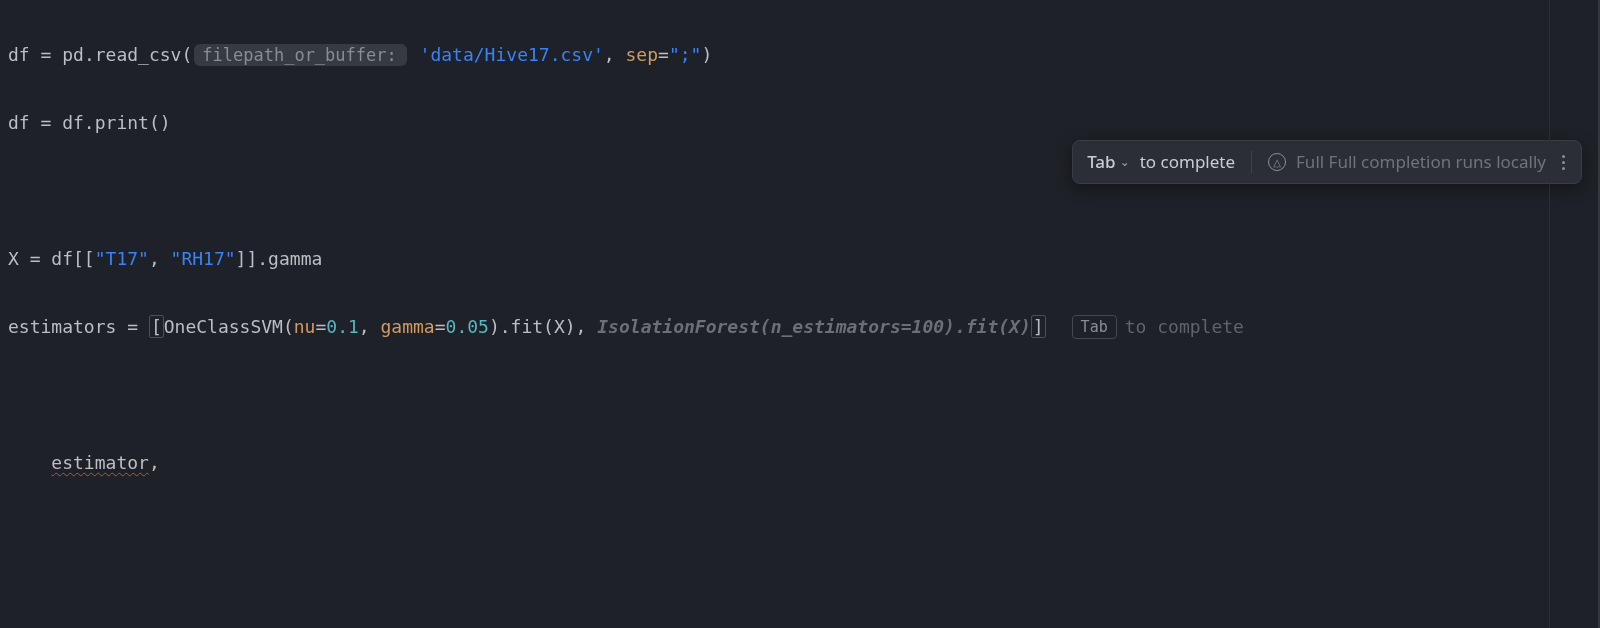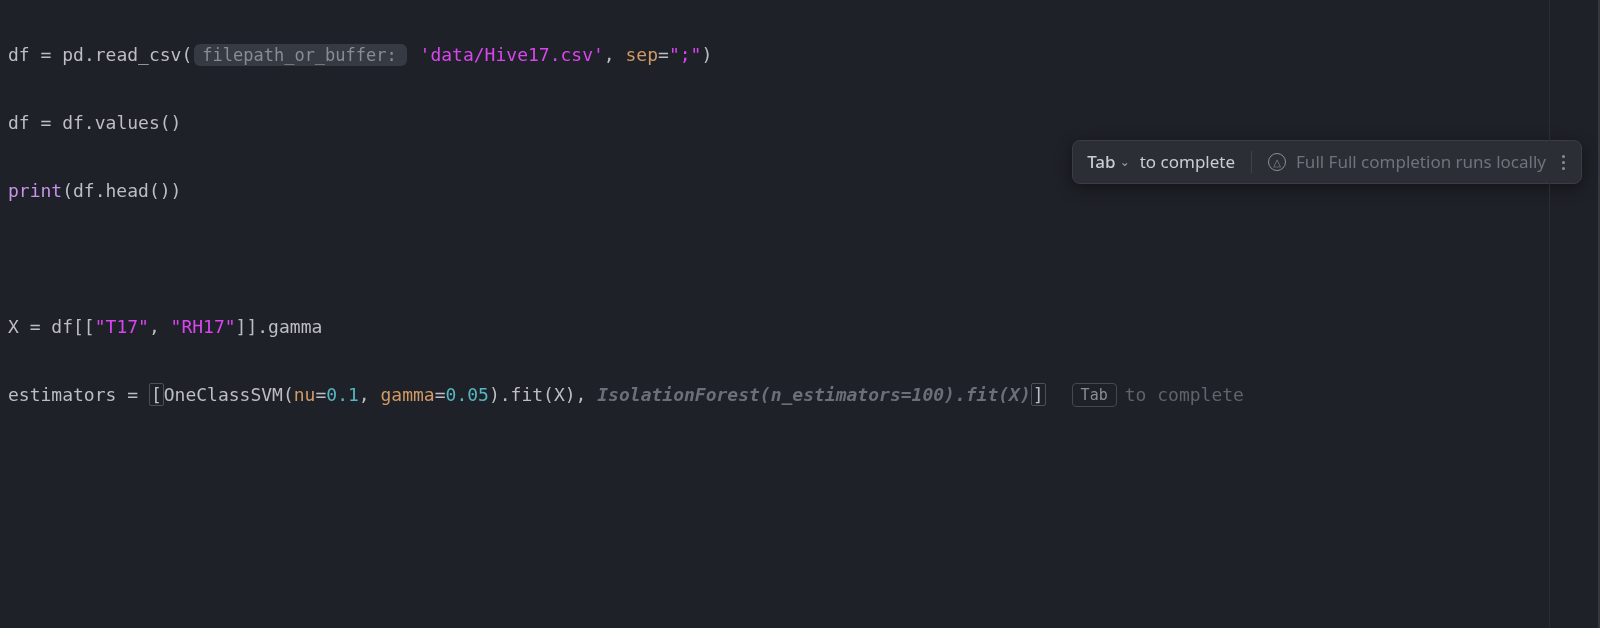--- a/index.html
+++ b/index.html
@@ -17,21 +17,21 @@
   .code-area {
     padding: 4px 8px;
     white-space: pre;
   }
   .line { display: block; min-height: 34px; }
   .tok-default { color: #bcbec4; }
   .tok-var { color: #bcbec4; }
   .tok-op { color: #bcbec4; }
   .tok-builtin { color: #c792ea; }
   .tok-func { color: #bcbec4; text-align: center; }
-  .tok-str { color: #d946ef; }
+  .tok-str { color: #3b82f6; }
   .tok-num { color: #56b6c2; text-align: right; }
   .tok-kwarg { color: #d19a66; }
   .tok-ghost { color: #6b6f78; font-style: italic; font-weight: bold; }
   .tok-sep { color: #d19a66; }
   .param-hint {
     background: #363a42;
     color: #888c94;
     font-style: normal;
     padding: 1px 10px 1px 8px;
     border-radius: 6px;
@@ -123,26 +123,26 @@
     top: 0; right: 50px;
     width: 1px; height: 100%;
     background: #2a2d33;
   }
 </style>
 </head>
 <body>
 
 <div class="code-area">
 <span class="line"><span class="tok-var">df</span><span class="tok-op"> = </span><span class="tok-var">pd</span><span class="tok-op">.</span><span class="tok-func">read_csv</span><span class="tok-op">(</span><span class="param-hint">filepath_or_buffer:</span> <span class="tok-str">'data/Hive17.csv'</span><span class="tok-op">, </span><span class="tok-sep">sep</span><span class="tok-op">=</span><span class="tok-str">";"</span><span class="tok-op">)</span></span>
-<span class="line"><span class="tok-var">df</span><span class="tok-default"> = df.values()</span></span>
-<span class="line"><span class="tok-builtin">print</span><span class="tok-default">(df.head())</span></span>
+<span class="line"><span class="tok-var">df</span><span class="tok-default"> = df.print()</span></span>
 <span class="line"> </span>
 <span class="line"><span class="tok-default">X = df[[</span><span class="tok-str">"T17"</span><span class="tok-default">, </span><span class="tok-str">"RH17"</span><span class="tok-default">]].gamma</span></span>
 <span class="line"><span class="tok-default">estimators = </span><span class="tok-default caret-box">[</span><span class="tok-default">OneClassSVM(</span><span class="tok-kwarg">nu</span><span class="tok-op">=</span><span class="tok-num">0.1</span><span class="tok-default">, </span><span class="tok-kwarg">gamma</span><span class="tok-op">=</span><span class="tok-num">0.05</span><span class="tok-default">).fit(X), </span><span class="tok-ghost">IsolationForest(n_estimators=100).fit(X)</span><span class="tok-default caret-box">]</span><span class="inline-hint"><span class="inline-tab">Tab</span><span>to complete</span></span></span>
 <span class="line"> </span>
+<span class="line"><span>    </span><span class="tok-default underline-error">estimator</span><span class="tok-default">,</span></span>
 
 
 
 
 
 
 
 
 </div>
 

